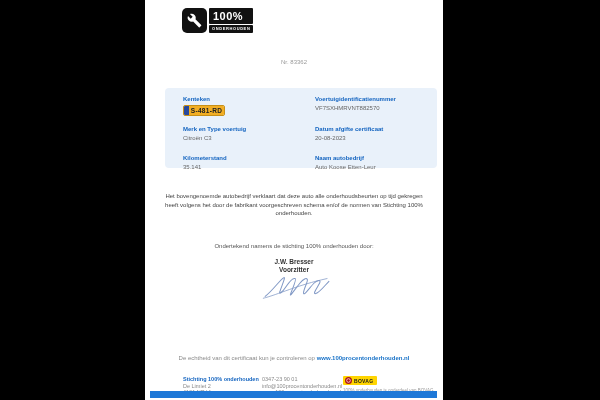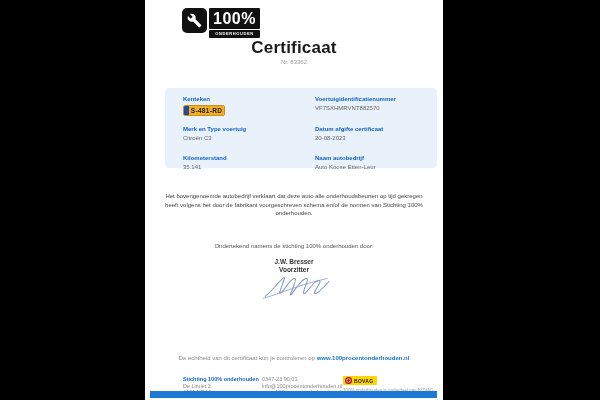--- a/index.html
+++ b/index.html
@@ -6,21 +6,21 @@
   html,body { width:600px; height:400px; overflow:hidden; }
   body { background:#000; font-family:"Liberation Sans", sans-serif; position:relative; }
 
   .document { position:absolute; left:145px; top:0; width:298px; height:400px; background:#fff; }
 
   
   .logo { position:absolute; left:37px; top:8px; display:flex; gap:2px; }
   .logo-wrench-box { width:25px; height:25px; background:#111; border-radius:5px; display:flex; align-items:center; justify-content:center; }
   .logo-wrench-box svg { width:15px; height:15px; }
   .logo-text { display:flex; flex-direction:column; gap:1px; }
-  .logo-percent { background:#111; color:#fff; font-weight:bold; font-size:16px; line-height:1; padding:3px 4px 2px; letter-spacing:.5px; border-radius:1px; }
+  .logo-percent { background:#111; color:#fff; font-weight:bold; font-size:11px; line-height:1; padding:3px 4px 2px; letter-spacing:.5px; border-radius:1px; }
   .logo-sub { background:#111; color:#fff; font-weight:bold; font-size:4px; line-height:1; padding:2px 3px; letter-spacing:.6px; border-radius:1px; text-align:center; }
 
   .title { position:absolute; top:38px; left:0; width:100%; text-align:center; font-size:17px; font-weight:bold; color:#1a1a1a; letter-spacing:.2px; }
   .cert-no { position:absolute; top:59px; left:0; width:100%; text-align:center; font-size:6px; color:#9a9a9a; }
 
   
   .info-box { position:absolute; left:20px; top:88px; width:272px; height:80px; background:#e9f1fa; border-radius:4px; }
   .col { position:absolute; top:8px; }
   .col-left  { left:18px; width:125px; }
   .col-right { left:150px; width:115px; }
@@ -68,21 +68,20 @@
       <svg viewBox="0 0 24 24">
           <path fill="#ffffff" d="M22.7 19l-9.1-9.1c.9-2.3.4-5-1.5-6.9-2-2-5-2.4-7.4-1.3L9 6 6 9 1.6 4.7C.4 7.1.9 10.1 2.9 12.1c1.9 1.9 4.6 2.4 6.9 1.5l9.1 9.1c.4.4 1 .4 1.4 0l2.3-2.3c.5-.4.5-1.1.1-1.4z"></path>
         </svg>
     </div>
     <div class="logo-text">
       <span class="logo-percent">100%</span>
       <span class="logo-sub">ONDERHOUDEN</span>
     </div>
   </div>
 
-  <div class="title">Certificaat</div>
   <div class="cert-no">Nr. 83362</div>
 
   <div class="info-box">
     <div class="col col-left">
       <div class="field f1">
         <div class="field-label">Kenteken</div>
         <div class="plate">
           <div class="plate-strip"></div>
           <div class="plate-num">S-481-RD</div>
         </div>

